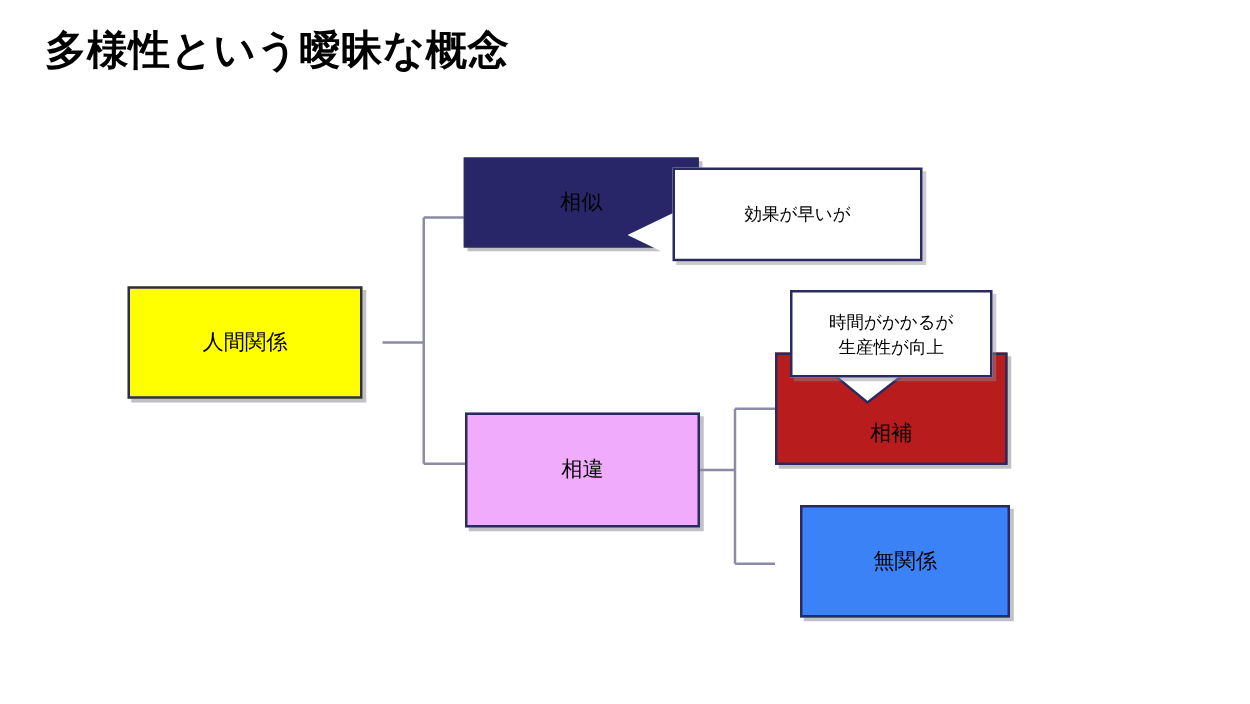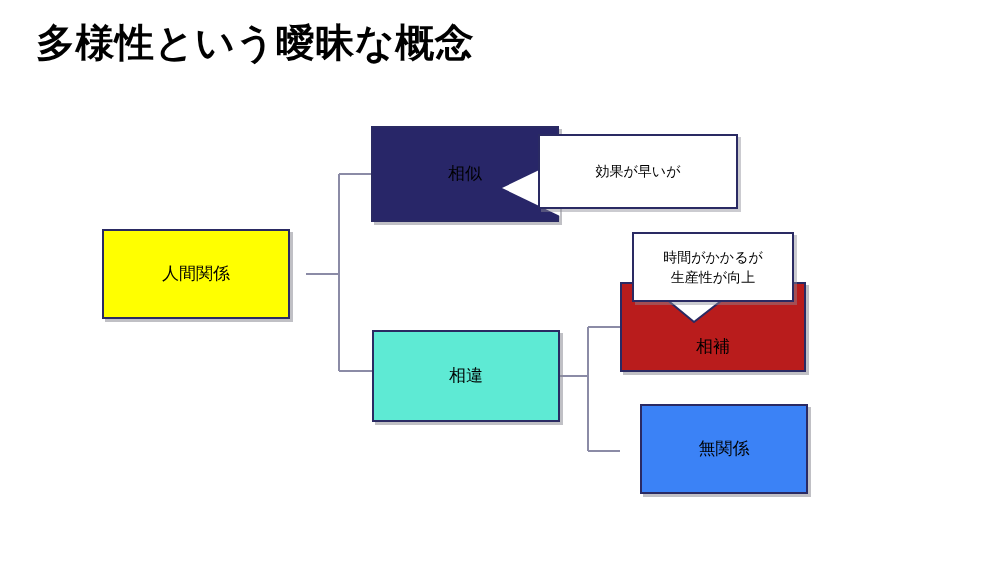--- a/index.html
+++ b/index.html
@@ -16,21 +16,21 @@
     width: 1000px;
     height: 563px;
     background: #ffffff;
     overflow: hidden;
   }
   
   #slide-title {
     position: absolute;
     left: 36px;
     top: 20px;
-    font-size: 39px;
+    font-size: 33px;
     font-weight: bold;
     letter-spacing: 0.5px;
     color: #000000;
     white-space: nowrap;
     line-height: 1.2;
   }
   
   .connector-svg {
     position: absolute;
     left: 0;
@@ -61,29 +61,29 @@
     left: 102px;
     top: 229px;
     width: 188px;
     height: 90px;
     background: #ffff00;
   }
   #node-soji {
     left: 371px;
     top: 126px;
     width: 188px;
-    height: 96px;
+    height: 72px;
     background: #282668;
   }
   #node-soi {
     left: 372px;
     top: 330px;
     width: 188px;
     height: 92px;
-    background: #5eead4;
+    background: #f0abfc;
   }
   #node-sohō {
     left: 620px;
     top: 282px;
     width: 186px;
     height: 90px;
     background: #b91c1c;
   }
   #node-mukankei {
     left: 640px;

